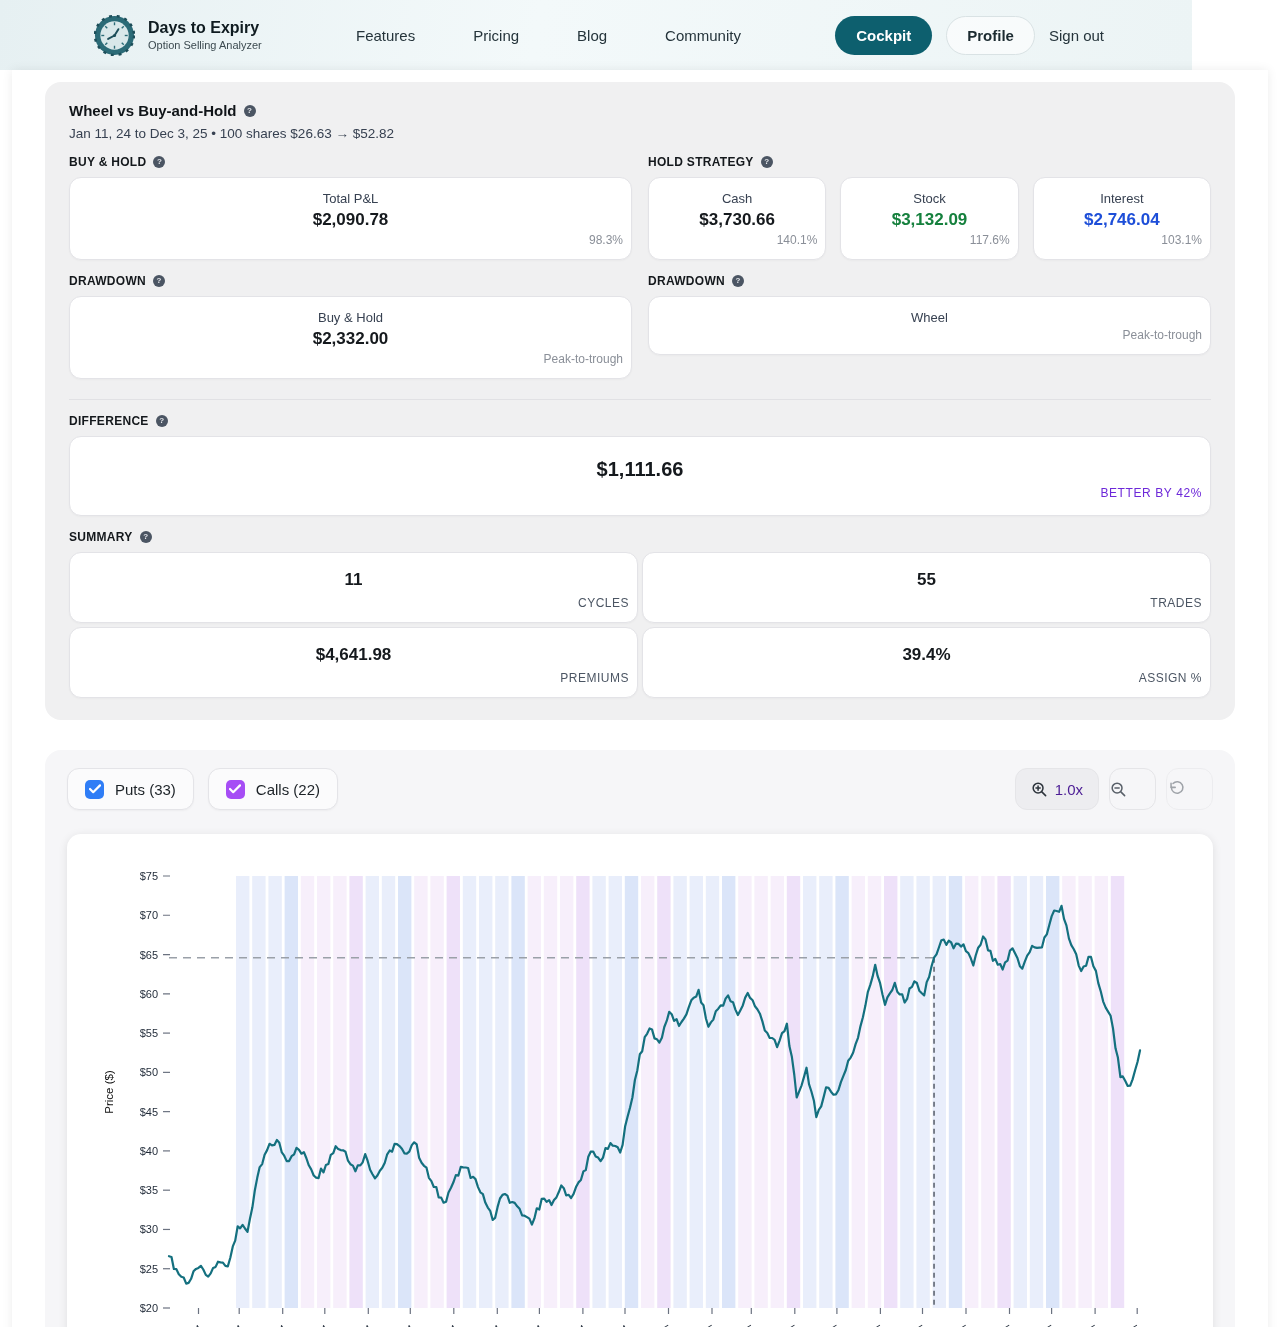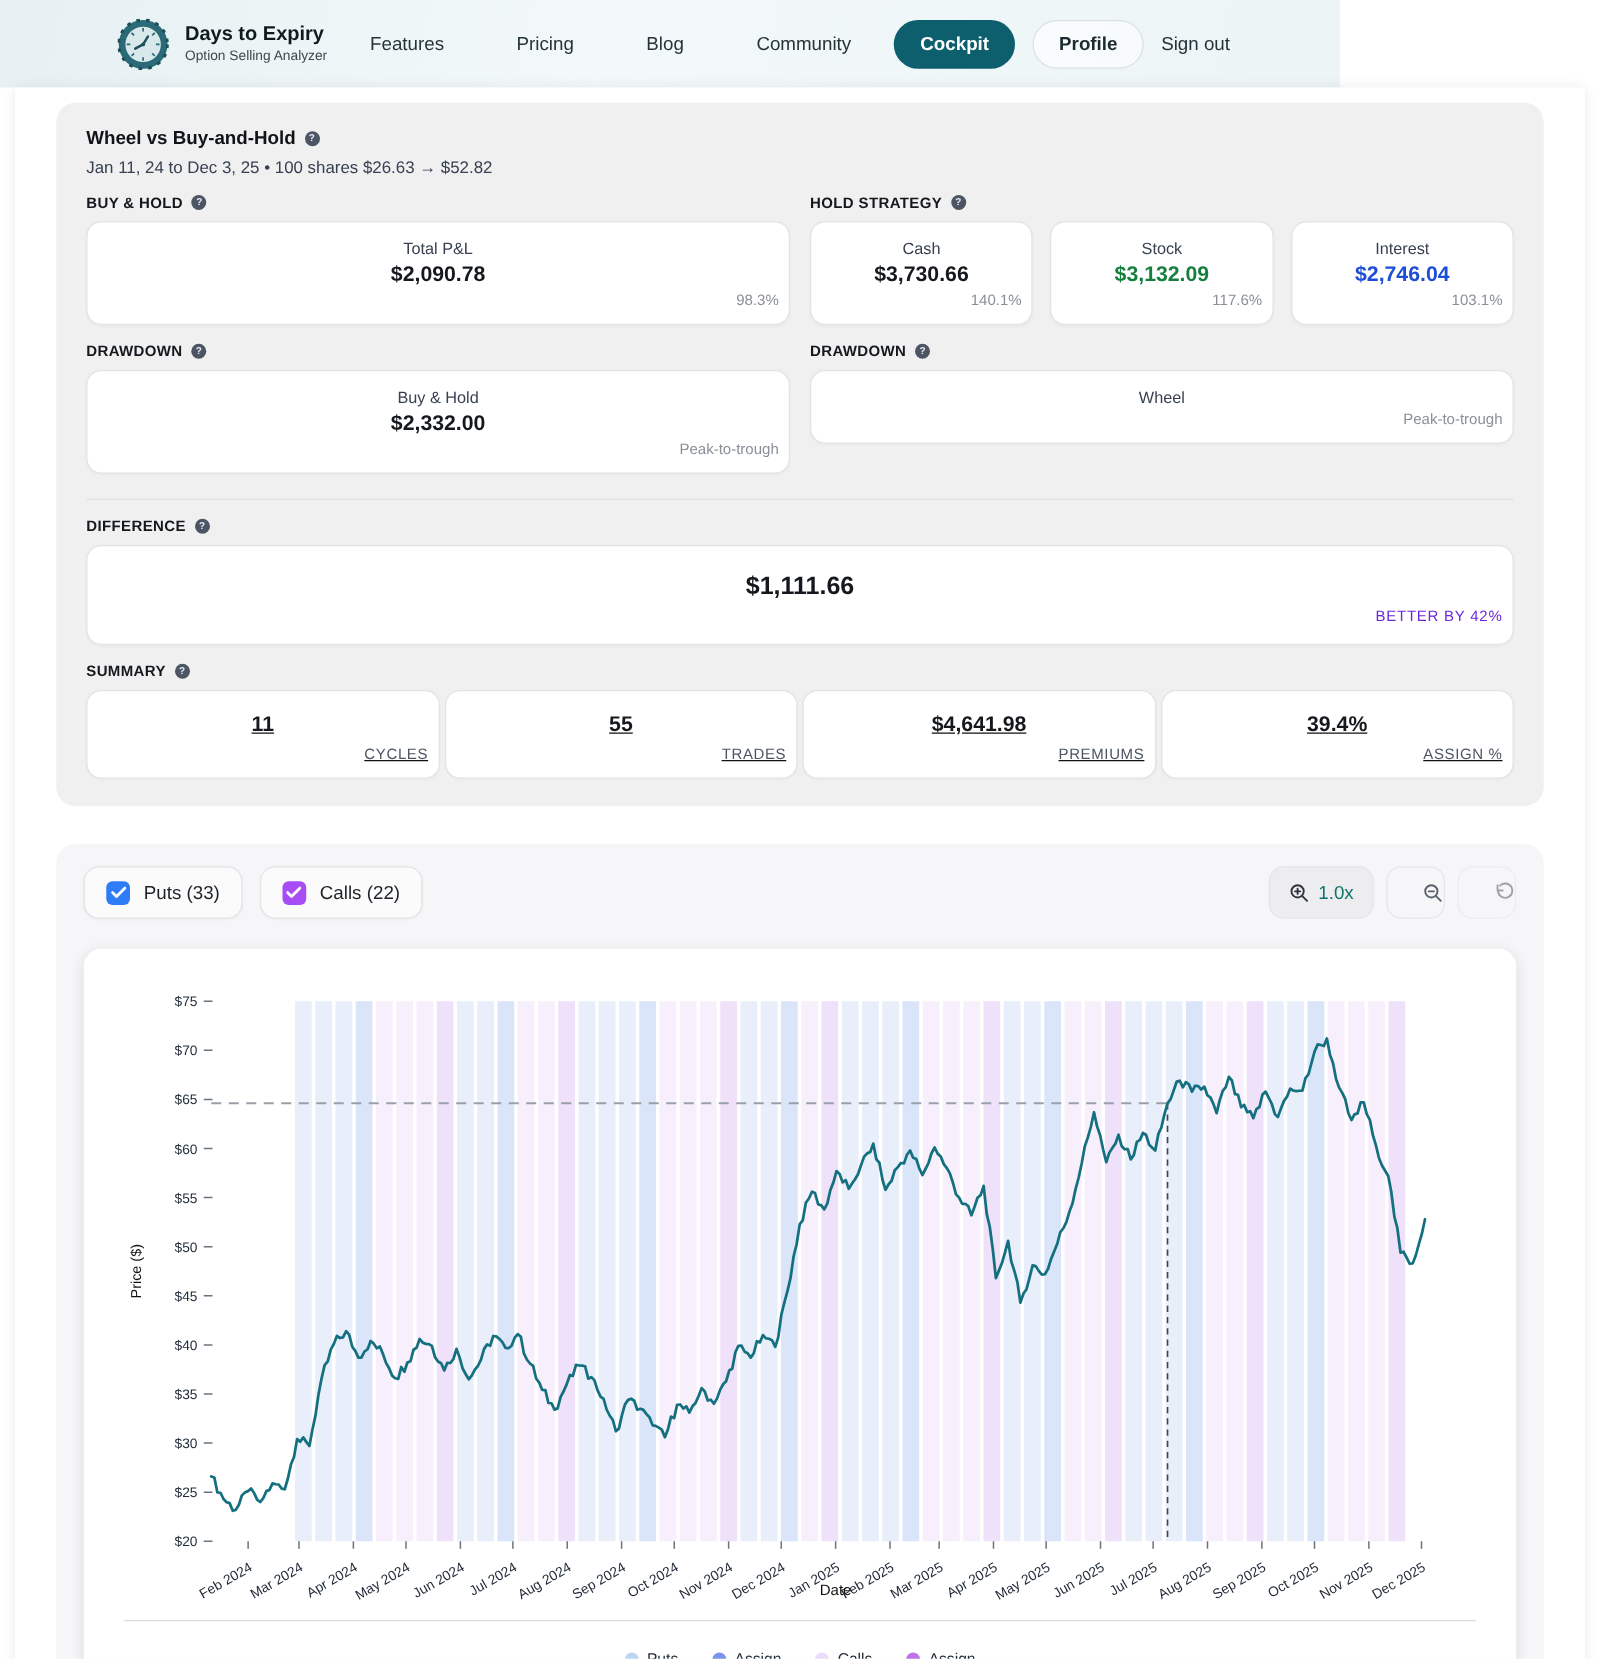--- a/index.html
+++ b/index.html
@@ -5,21 +5,21 @@
   * { box-sizing: border-box; }
   html,body { margin:0; padding:0; }
   body {
     width:1280px; height:1327px; overflow:hidden;
     background:#ffffff;
     font-family:"Liberation Sans","DejaVu Sans",sans-serif;
     color:#111;
   }
   
   .site-header{
-    height:70px; width:1072px;
+    height:70px; width:1192px;
     display:flex; align-items:center;
     padding:0 88px 0 94px;
     background:linear-gradient(100deg,#e6f0f2 0%,#f3f9fa 45%,#ecf4f5 100%);
   }
   .brand{ display:flex; align-items:center; gap:13px; }
   .brand-logo{ width:41px; height:41px; flex:0 0 auto; }
   .brand-title{ font-size:16px; font-weight:700; color:#0f1b20; line-height:1.15; }
   .brand-sub{ font-size:11px; color:#3c4a50; margin-top:2px; }
   .main-nav{ flex:1; display:flex; justify-content:center; gap:58px; }
   .nav-link{ font-size:15px; color:#25343b; cursor:pointer; }
@@ -47,21 +47,21 @@
   .card-title{ font-size:15px; font-weight:700; color:#101418; }
   .info-icon{
     width:12px; height:12px; border-radius:50%; background:#4b5563; color:#e5e7eb;
     font-size:8px; line-height:12px; text-align:center; font-weight:700; display:inline-block;
   }
   .card-subtitle{ font-size:13.5px; color:#374151; margin-top:7px; }
   .label-row{ display:flex; align-items:center; gap:7px; margin:14px 0 8px; }
   .section-label{ font-size:12px; font-weight:700; letter-spacing:.3px; color:#14181c; }
   .grid2{ display:grid; grid-template-columns:1fr 1fr; column-gap:16px; }
   .grid3{ display:grid; grid-template-columns:1fr 1fr 1fr; gap:14px; }
-  .grid4{ display:grid; grid-template-columns:1fr 1fr 1fr 1fr; gap:4px;text-decoration:underline; }
+  .grid4{ display:grid; grid-template-columns:1fr 1fr; gap:4px; }
   .sbox{
     background:#fff; border:1px solid #e3e3e7; border-radius:12px;
     text-align:center; padding:13px 8px 12px; box-shadow:0 1px 2px rgba(0,0,0,.03);
   }
   .sbox .t{ font-size:13px; color:#374151; }
   .sbox .v{ font-size:17px; font-weight:700; margin-top:4px; color:#15191d; }
   .sbox .s{ font-size:12px; color:#8a8f98; margin-top:3px;text-align:right; }
   .v.green{ color:#15803d; } .v.blue{ color:#1d4ed8; }
   .hr{ border:none; border-top:1px solid #e1e1e4; margin:20px 0 0; }
   .diff-box{ padding:17px 8px 15px; }
@@ -79,21 +79,21 @@
   .toggles{ display:flex; gap:14px; }
   .pill{
     display:inline-flex; align-items:center; gap:11px; background:#fbfbfc;
     border:1px solid #e4e4e8; border-radius:12px; padding:0 17px; height:42px;
     font-size:15px; color:#1c2227; cursor:pointer; box-shadow:0 1px 2px rgba(0,0,0,.04);
   }
   .cb{ width:19px; height:19px; border-radius:5px; display:flex; align-items:center; justify-content:center; }
   .zoom-group{ display:flex; gap:10px; }
   .zbtn{
     height:42px; border-radius:12px; background:#f1f1f3; border:1px solid #e5e5e8;
-    display:inline-flex; align-items:center; justify-content:flex-end; cursor:pointer; color:#0f766e;
+    display:inline-flex; align-items:center; justify-content:flex-start; cursor:pointer; color:#4c1d95;
   }
   .zbtn.zlevel{ padding:0 15px; gap:7px; font-size:15px; background:#ededf0; }
   .zbtn.sq{ width:47px; background:#f6f6f8; }
   .zbtn.disabled{ opacity:.55; }
 
   .plot-card{
     background:#fff; border-radius:14px; margin-top:24px; height:598px;
     box-shadow:0 2px 10px rgba(0,0,0,.10); overflow:hidden;
   }
   .plot-svg{ display:block; }

